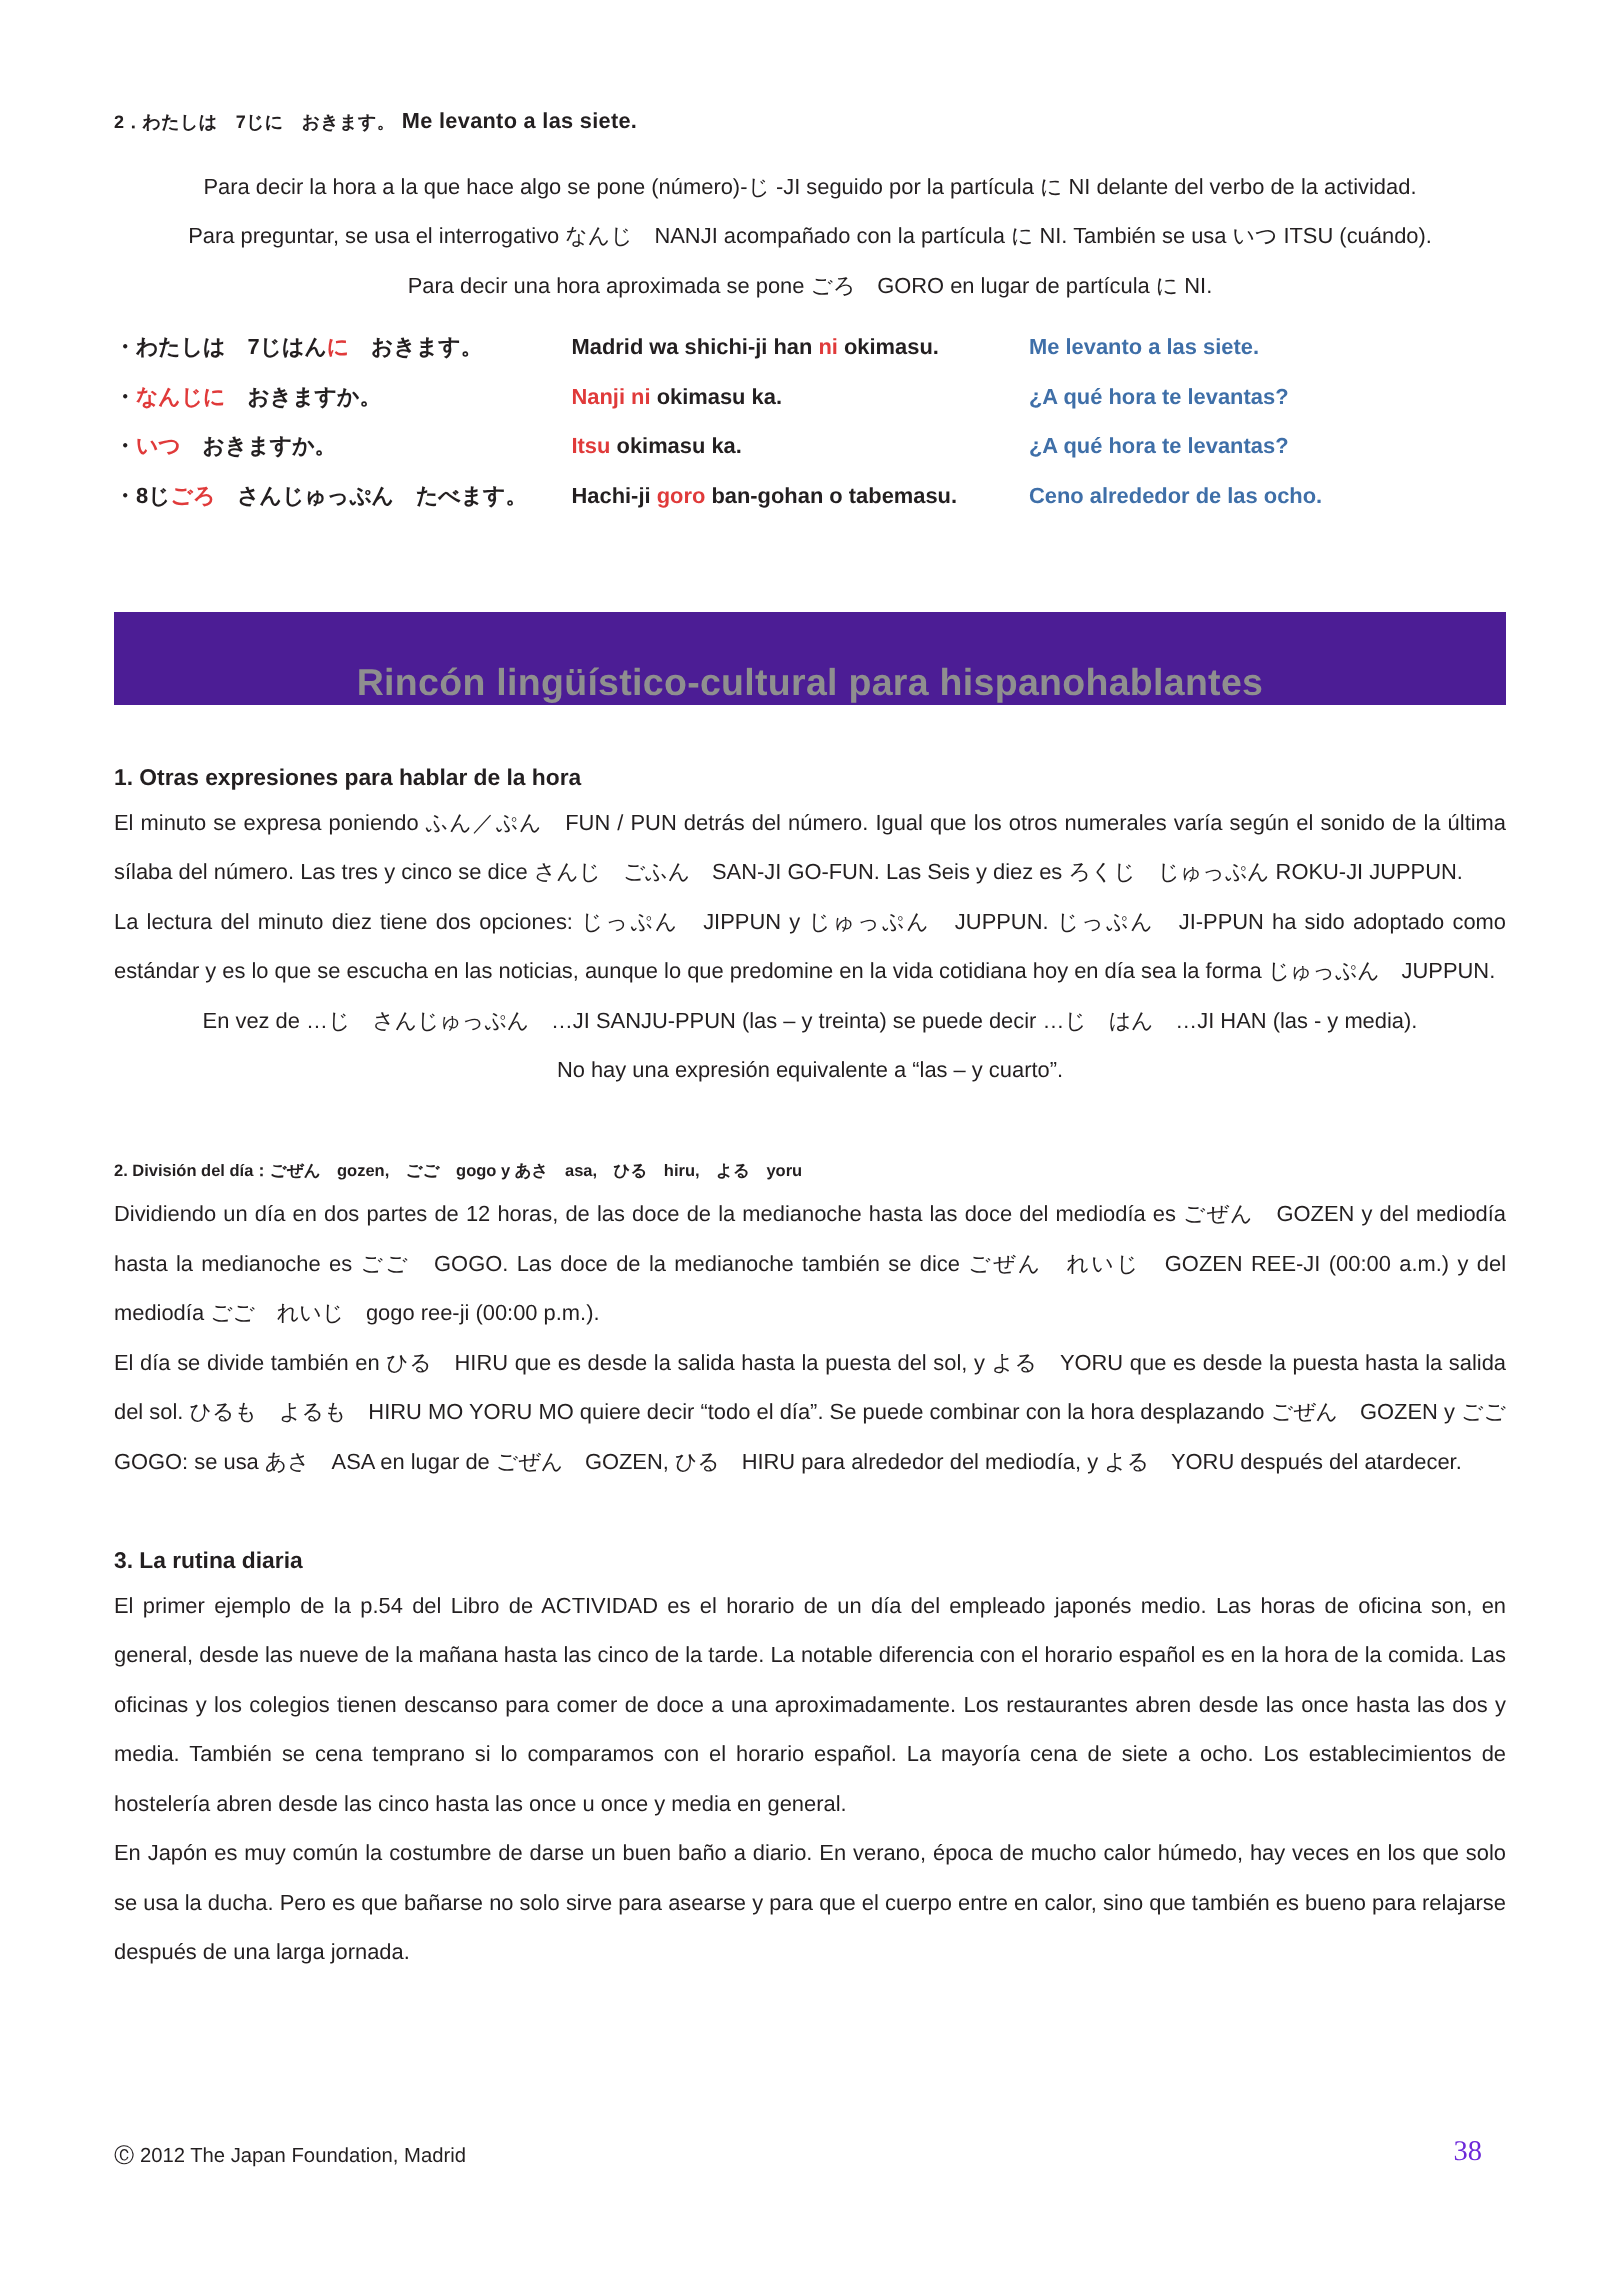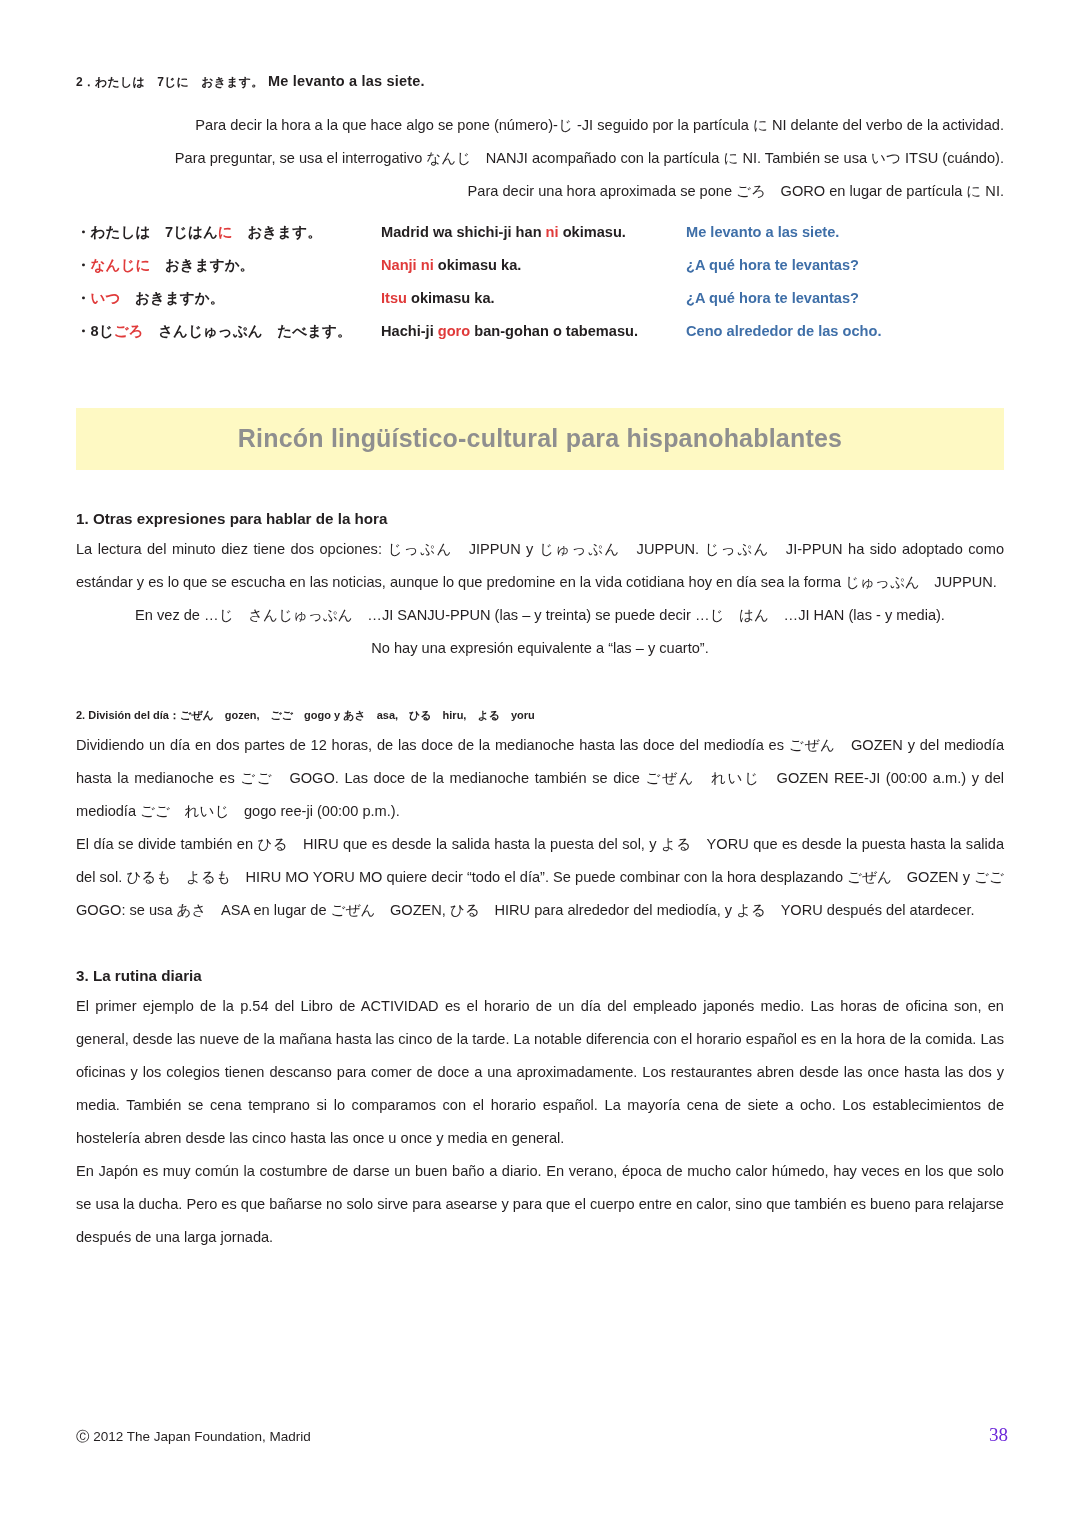--- a/index.html
+++ b/index.html
@@ -34,21 +34,21 @@
     font-size: 12px;
   }
   .sec-head .es {
     font-size: 14.5px;
   }
   
   .para {
     font-size: 14.6px;
     line-height: 33px;
     margin: 0;
-    text-align: right;
+    text-align: center;
   }
   
   .examples {
     margin-top: 8px;
     width: 100%;
     border-collapse: collapse;
     font-weight: bold;
   }
   .examples td {
     font-size: 14.6px;
@@ -56,24 +56,24 @@
     vertical-align: top;
     padding: 0;
   }
   .col-jp { width: 305px; }
   .col-ro { width: 305px; }
   .col-es { color: #3f6fa8; }
   .red { color: #e03a3a; }
   
   .banner {
     margin: 60px 0 0 0;
-    background: #fef9c3;
+    background: #4c1d95;
     height: 62px;
     display: flex;
-    align-items: center;
+    align-items: flex-end;
     justify-content: center;
   }
   .banner-text {
     color: #8f8f8f;
     font-size: 25px;
     font-weight: bold;
     letter-spacing: 0.2px;
   }
   
   .block-title {
@@ -90,21 +90,21 @@
     margin: 0;
     text-align: justify;
   }
   .block-body p.noj {
     text-align: center;
   }
   
   .footer {
     position: absolute;
     left: 76px;
-    right: 72px;
+    right: 92px;
     bottom: 82px;
     display: flex;
     align-items: flex-end;
     justify-content: space-between;
   }
   .copyright {
     font-size: 13.5px;
     color: #231f20;
   }
   .pagenum {
@@ -151,20 +151,21 @@
       </tr>
     </tbody>
   </table>
 
   <div class="banner">
     <span class="banner-text">Rincón lingüístico-cultural para hispanohablantes</span>
   </div>
 
   <div class="block-title">1. Otras expresiones para hablar de la hora</div>
   <div class="block-body">
+    <p>El minuto se expresa poniendo ふん／ぷん　FUN / PUN detrás del número. Igual que los otros numerales varía según el sonido de la última sílaba del número.   Las tres y cinco se dice さんじ　ごふん　SAN-JI GO-FUN. Las Seis y diez es ろくじ　じゅっぷん ROKU-JI JUPPUN.</p>
     <p>La lectura del minuto diez tiene dos opciones: じっぷん　JIPPUN y じゅっぷん　JUPPUN. じっぷん　JI-PPUN ha sido adoptado como estándar y es lo que se escucha en las noticias, aunque lo que predomine en la vida cotidiana hoy en día sea la forma じゅっぷん　JUPPUN.</p>
     <p class="noj">En vez de …じ　さんじゅっぷん　…JI SANJU-PPUN (las – y treinta) se puede decir …じ　はん　…JI HAN (las - y media).</p>
     <p class="noj">No hay una expresión equivalente a “las – y cuarto”.</p>
   </div>
 
   <div class="block-title">
     <span class="jpbig">2. División del día：ごぜん　gozen,　ごご　gogo y あさ　asa,　ひる　hiru,　よる　yoru</span>
   </div>
   <div class="block-body">
     <p>Dividiendo un día en dos partes de 12 horas, de las doce de la medianoche hasta las doce del mediodía es ごぜん　GOZEN y del mediodía hasta la medianoche es ごご　GOGO. Las doce de la medianoche también se dice ごぜん　れいじ　GOZEN REE-JI (00:00 a.m.) y del mediodía ごご　れいじ　gogo ree-ji (00:00 p.m.).</p>

